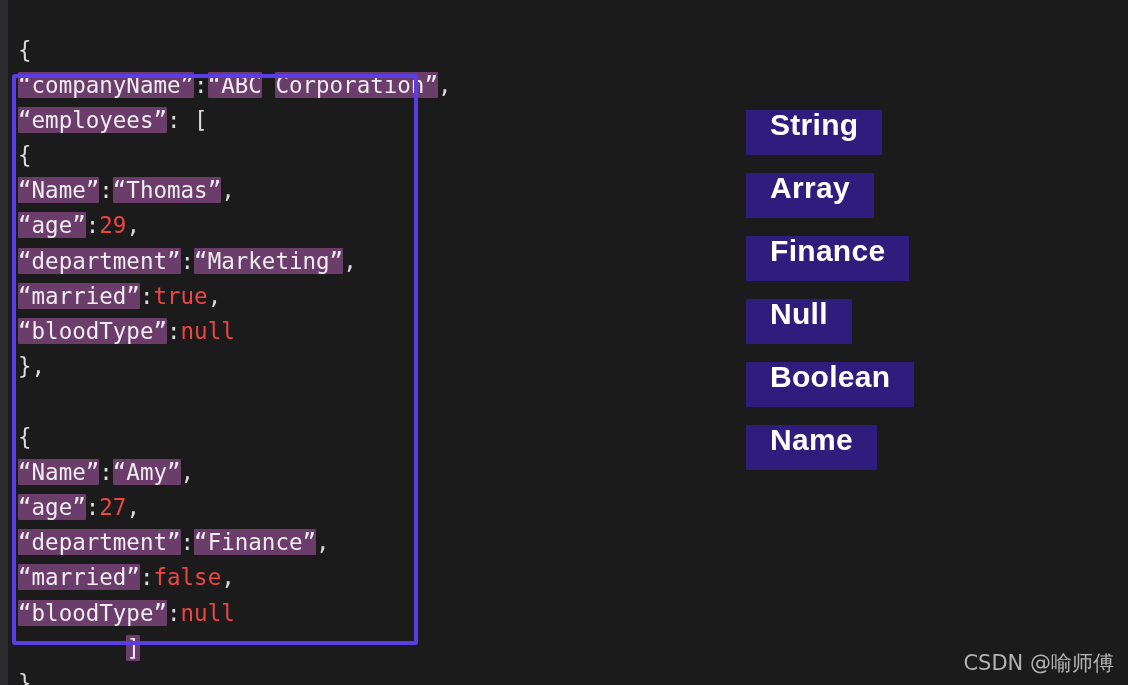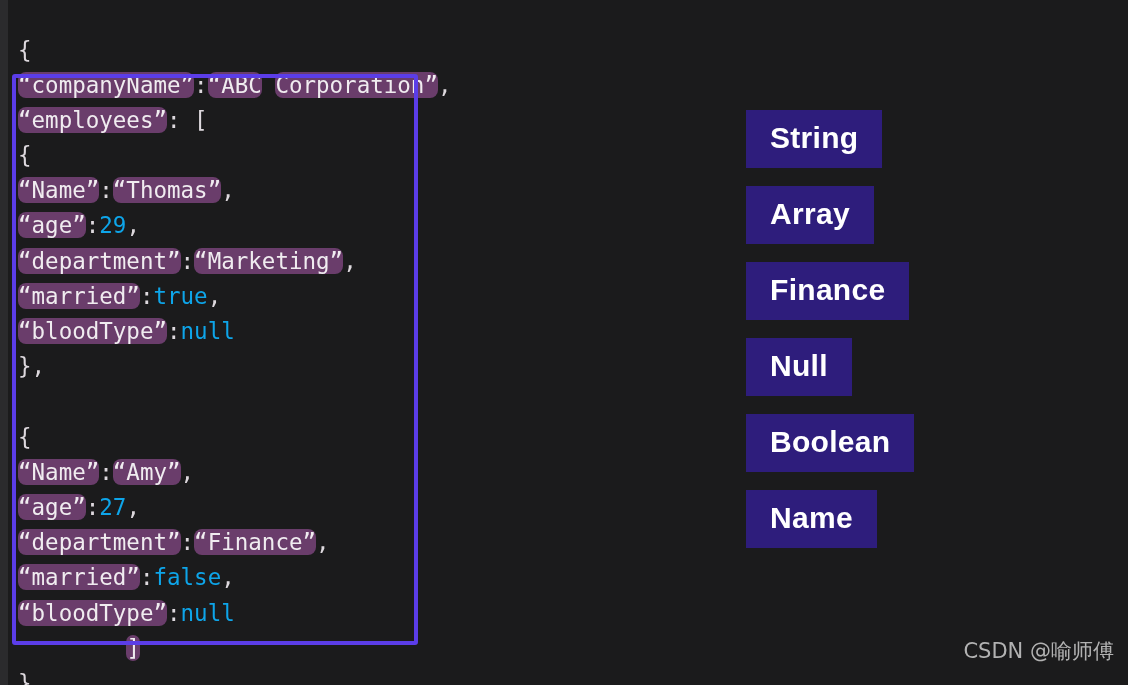--- a/index.html
+++ b/index.html
@@ -35,23 +35,23 @@
     font-size: 22.5px;
     line-height: 35.2px;
     white-space: pre;
     color: #e6e2e6;
     letter-spacing: 0px;
   }
   .ln { height: 35.2px; }
   .pl {                      
     background: #6a3d6b;
     color: #f0ecf0;
-    border-radius: 8px;
+    border-radius: 1px;
   }
-  .num { color: #0ea5e9; }   
+  .num { color: #ef4444; }   
   .pun { color: #ded9de; }   
 
   
   #selbox {
     position: absolute;
     left: 12px;
     top: 74px;
     width: 406px;
     height: 571px;
     border: 4px solid #5b3de8;
@@ -70,30 +70,30 @@
     align-items: flex-start;
     gap: 18px;
   }
   .chip {
     background: #2e1d7c;
     color: #ffffff;
     font-family: "Liberation Sans", sans-serif;
     font-weight: bold;
     font-size: 30px;
     line-height: 1;
-    padding: 13px 24px 15px 24px;
+    padding: 0 24px 15px 24px;
     letter-spacing: 0.3px;
     white-space: nowrap;
   }
 
   
   #watermark {
     position: absolute;
     right: 14px;
-    bottom: 20px;
+    bottom: 8px;
     color: #bfbfbf;
     font-family: "DejaVu Sans", "Liberation Sans", sans-serif;
     font-size: 21px;
     opacity: .92;
   }
 </style>
 </head>
 <body>
 
 <div id="stage">

